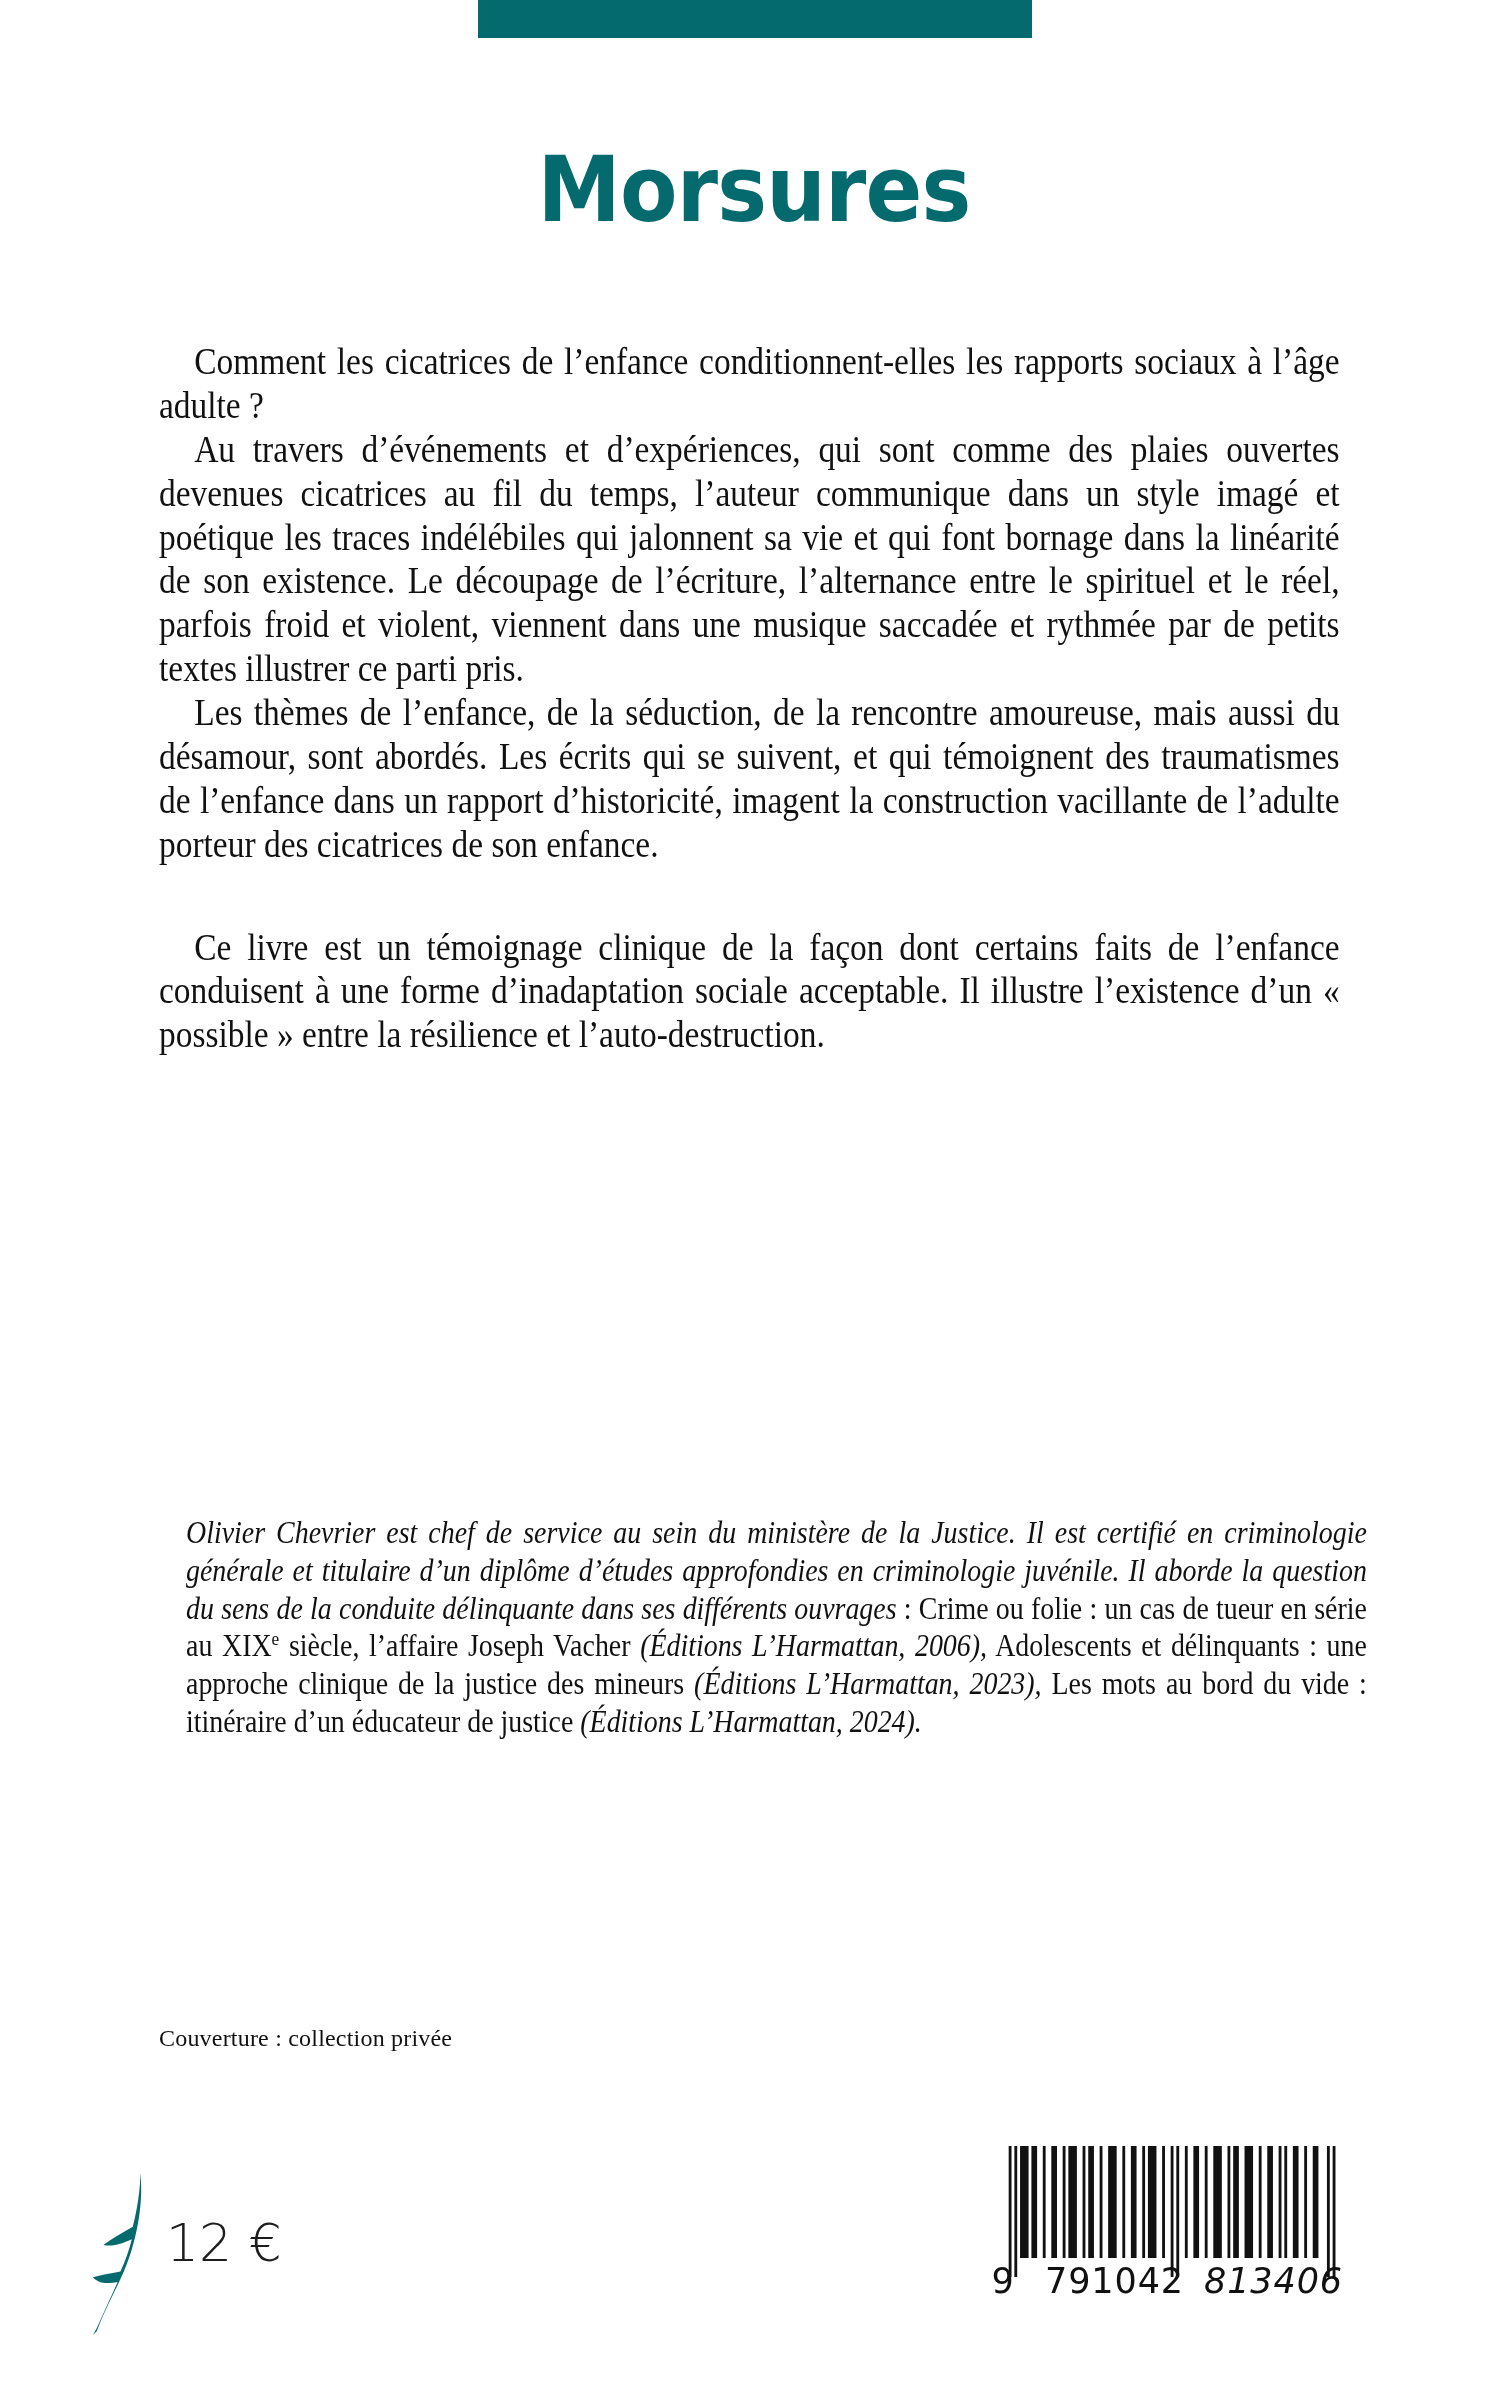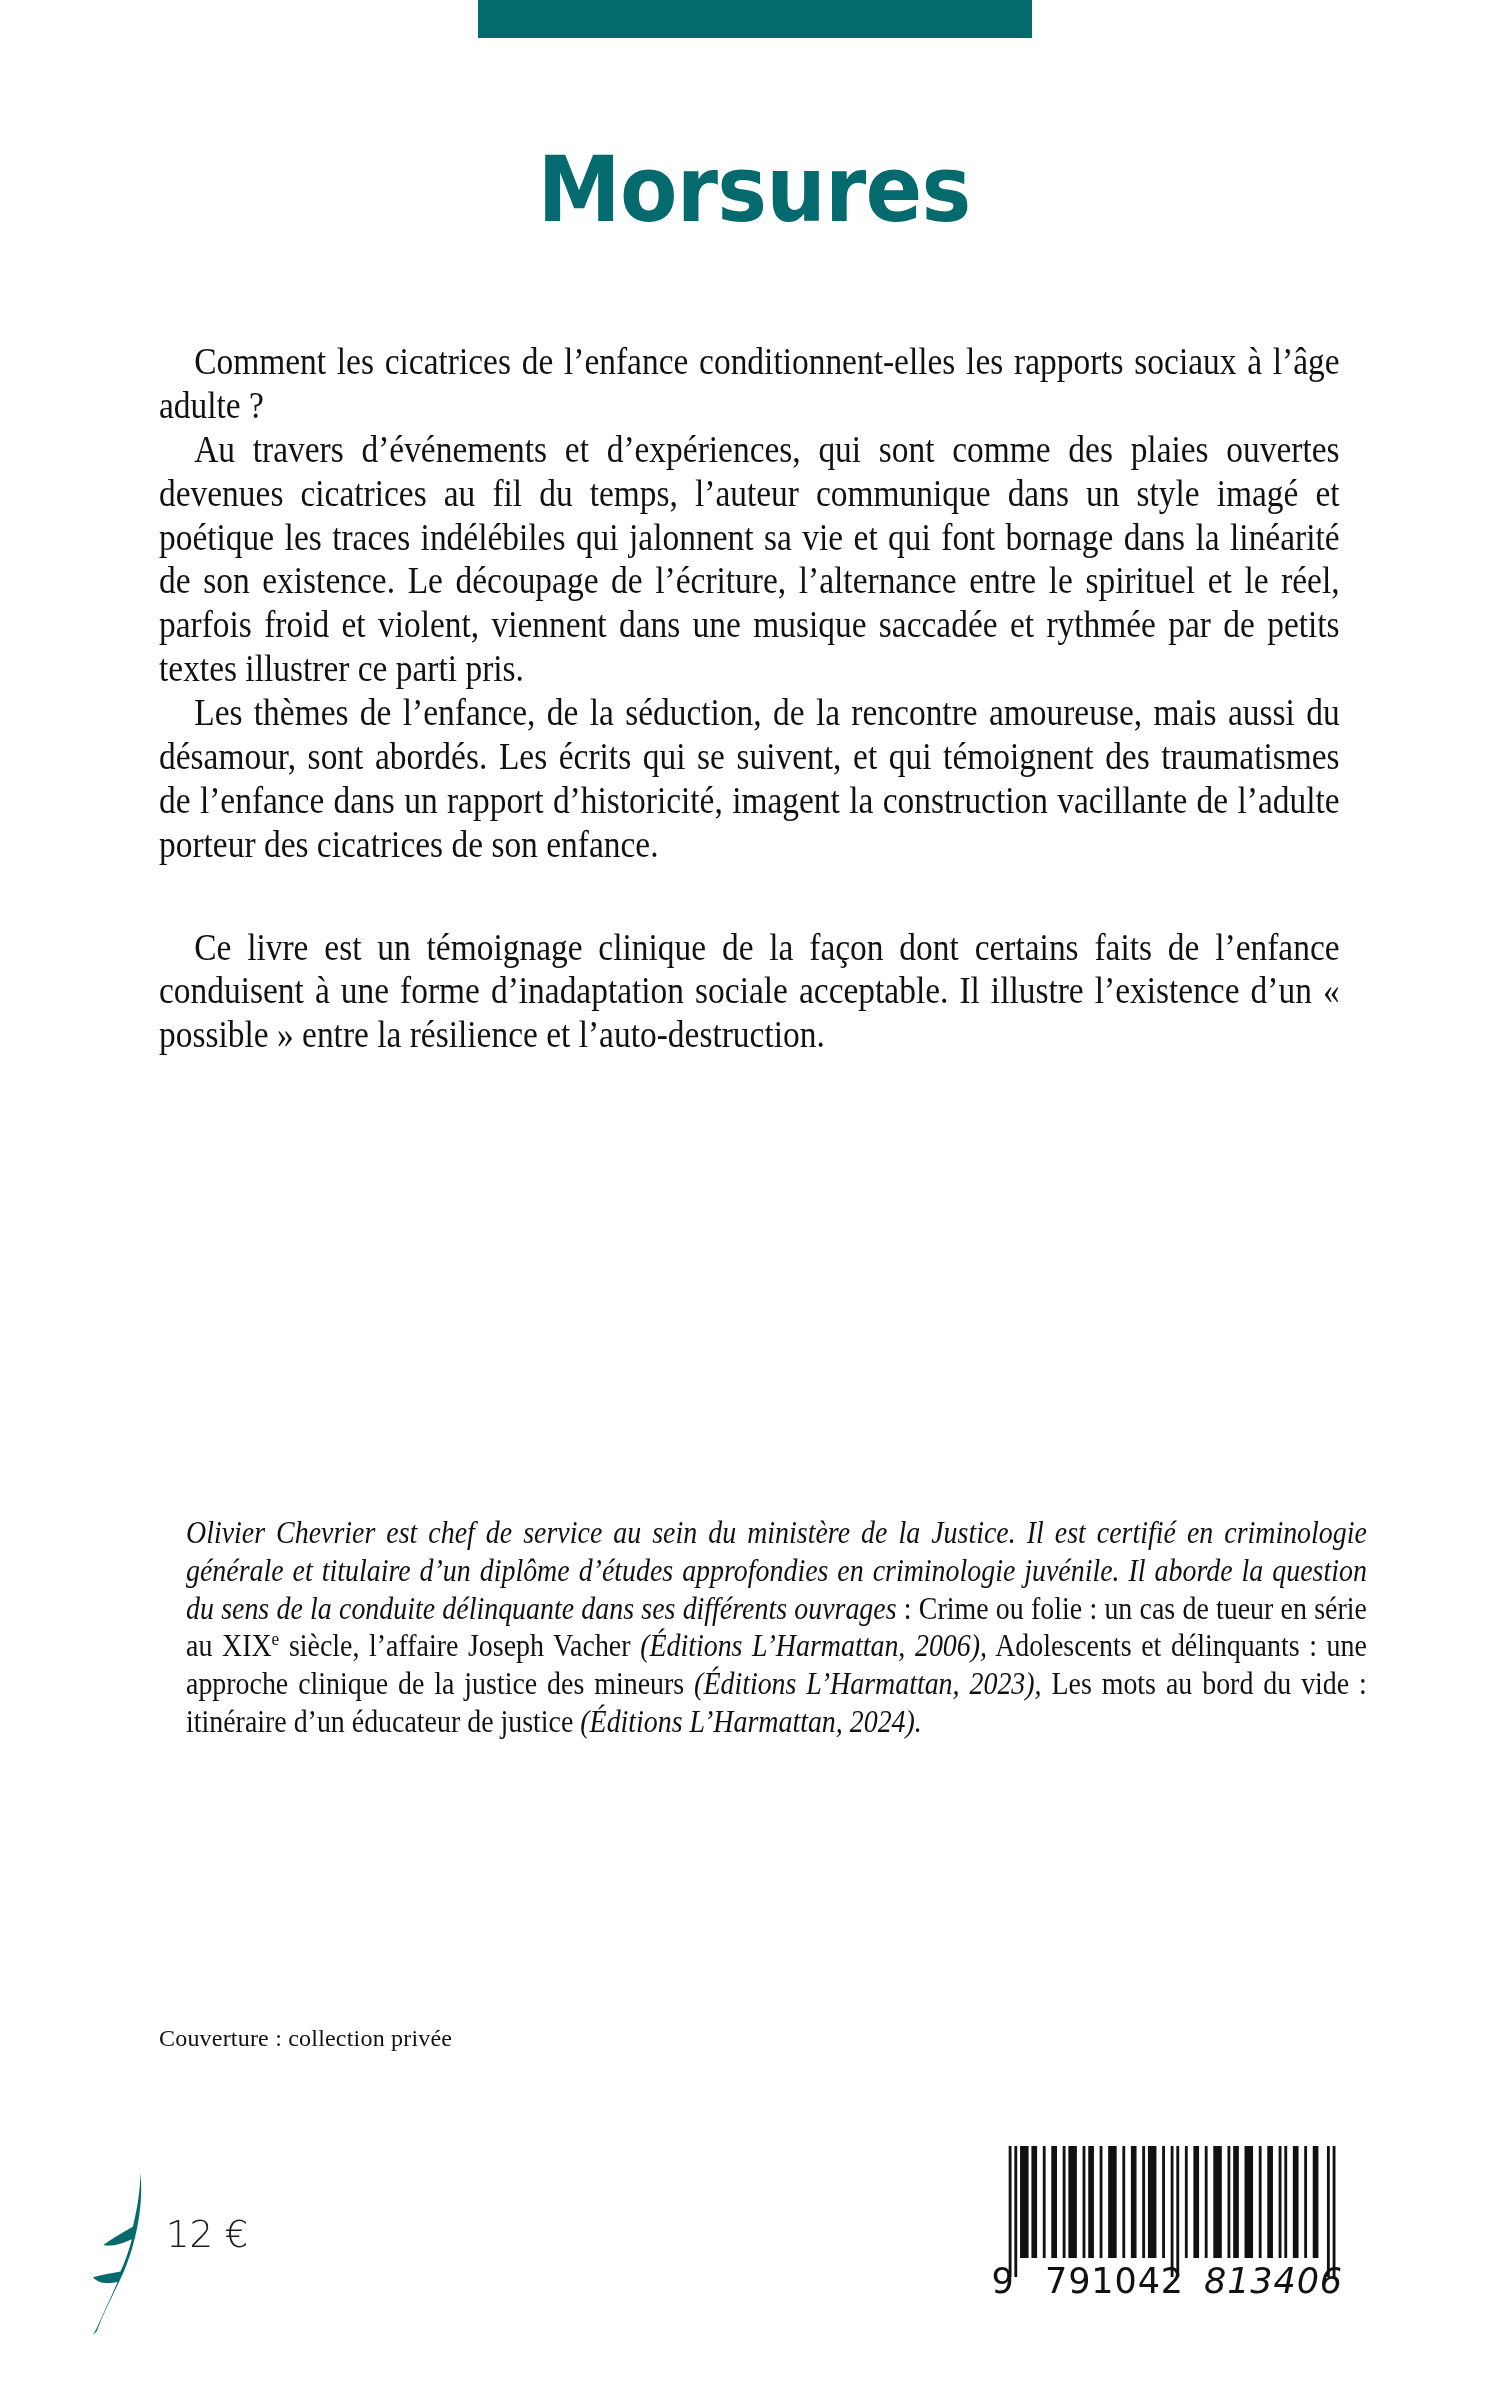--- a/index.html
+++ b/index.html
@@ -124,21 +124,21 @@
     font-family: "DejaVu Sans", sans-serif;
     color: #1d1d1d;
   }
   #isbn-line {
     font-size: 34px;
     font-weight: 300;
     letter-spacing: 0.4px;
     white-space: nowrap;
   }
   #price-line {
-    font-size: 37px;
+    font-size: 52px;
     font-weight: 300;
     margin-top: 9.5px;
     white-space: nowrap;
   }
 
   
   #barcode-wrap {
     position: absolute;
     left: 1003px;
     top: 17px;

